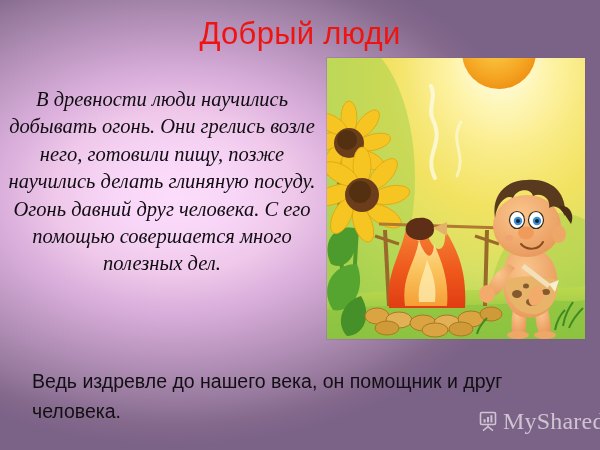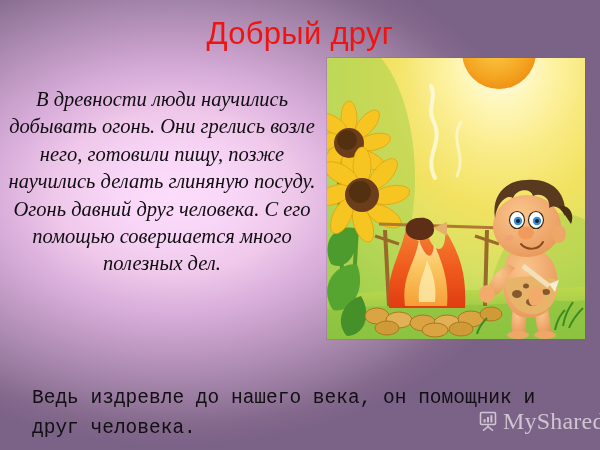--- a/index.html
+++ b/index.html
@@ -71,25 +71,24 @@
     font-style: italic;
   }
 
   
   #caption {
     position: absolute;
     top: 366px;
     left: 32px;
     width: 510px;
     text-align: left;
-    font-family: Liberation Mono, monospace;
+    font-family: Liberation Sans, sans-serif;
     font-size: 19.5px;
     line-height: 30px;
     color: #120f14;
-    margin-top: 17px;
   }
 
   
   #illustration {
     position: absolute;
     left: 327px;
     top: 58px;
     width: 258px;
     height: 281px;
     overflow: hidden;
@@ -114,21 +113,21 @@
     color: #d7cdd9;
     letter-spacing: 0.2px;
   }
   #watermark .wm-icon { line-height: 0; }
 </style>
 </head>
 <body>
 
 <div id="slide">
 
-  <div id="title">Добрый друг</div>
+  <div id="title">Добрый люди</div>
 
   <div id="body-text">В древности люди научились добывать огонь. Они грелись возле него, готовили пищу, позже научились делать глиняную посуду. Огонь давний друг человека. С его помощью совершается много полезных дел.</div>
 
   <div id="illustration">
     <svg width="258" height="281" viewBox="0 0 258 281">
       <defs>
         <radialGradient id="skyGrad" cx="68%" cy="8%" r="95%">
           <stop offset="0%" stop-color="#fdfbe0"></stop>
           <stop offset="22%" stop-color="#fbee92"></stop>
           <stop offset="48%" stop-color="#f2e261"></stop>

